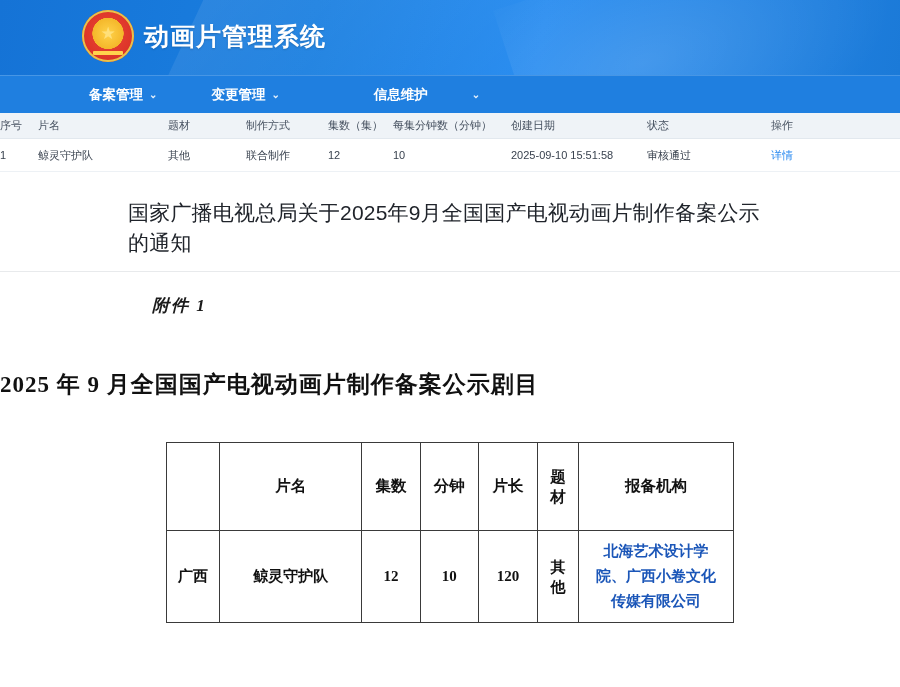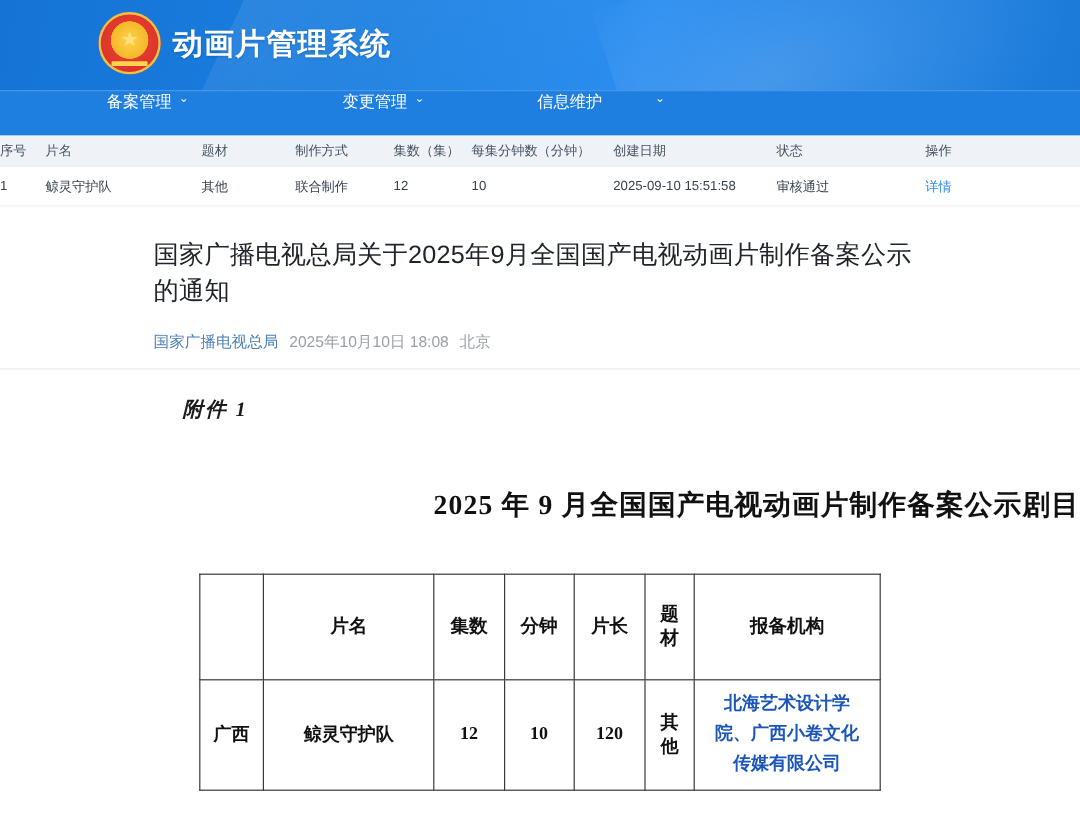--- a/index.html
+++ b/index.html
@@ -60,27 +60,28 @@
   
   .navbar{
     height: 38px;
     background: #1f7fe0;
     display:flex; align-items:center;
     border-top: 1px solid rgba(255,255,255,.18);
     color: #fff;
   }
   .nav-item{
     font-size: 13.5px; color:#ffffff;
-    display:flex; align-items:flex-start; gap:6px;
+    display:flex; align-items:center; gap:6px;
     height: 100%;
     padding: 0 4px;
+    font-weight: bold;
   }
   .nav-item .caret{ font-size: 10px; opacity:.9; }
   .nav-0 { margin-left: 85px; }
-  .nav-1 { margin-left: 120px; }
+  .nav-1 { margin-left: 46px; }
   .nav-2 { margin-left: 86px; gap: 44px; }
 
   
   .rec-head{
     height: 26px; background:#eff3f7; border-bottom:1px solid #e2e8ee;
     display:flex; align-items:center;
     font-size: 11px; color:#465160;
   }
   .rec-row{
     height: 33px; display:flex; align-items:center;
@@ -116,21 +117,21 @@
   }
 
   .attach{
     margin: 22px 0 0 152px;
     font-size: 17px; color:#1b1b1b; font-weight: 600;
     font-family: "Liberation Serif", serif;
     letter-spacing: 2px;
     font-style: italic;
   }
   .doc-title{
-    margin: 52px 0 0 0; text-align:right;
+    margin: 52px 0 0 0; text-align:left;
     font-size: 23px; font-weight: bold; color:#111;
     font-family: "Liberation Serif", serif;
     letter-spacing: 1px;
   }
 
   
   .doc-table{
     margin: 42px auto 0 auto;
     border-collapse: collapse;
     width: 568px;
@@ -211,25 +212,20 @@
     <div class="c4">12</div>
     <div class="c5">10</div>
     <div class="c6">2025-09-10 15:51:58</div>
     <div class="c7">审核通过</div>
     <div class="c8 link">详情</div>
   </div>
 
   <div class="article">
     <div class="art-title">国家广播电视总局关于2025年9月全国国产电视动画片制作备案公示的通知</div>
 
-    <div class="art-meta">
-      <span class="src">国家广播电视总局</span>
-      <span>2025年10月10日 18:08</span>
-      <span>北京</span>
-    </div>
     <hr class="meta-rule">
 
     <div class="attach">附件 1</div>
 
     <div class="doc-title">2025 年 9 月全国国产电视动画片制作备案公示剧目</div>
 
     <table class="doc-table">
       <thead>
         <tr>
           <th class="w-prov"></th>

